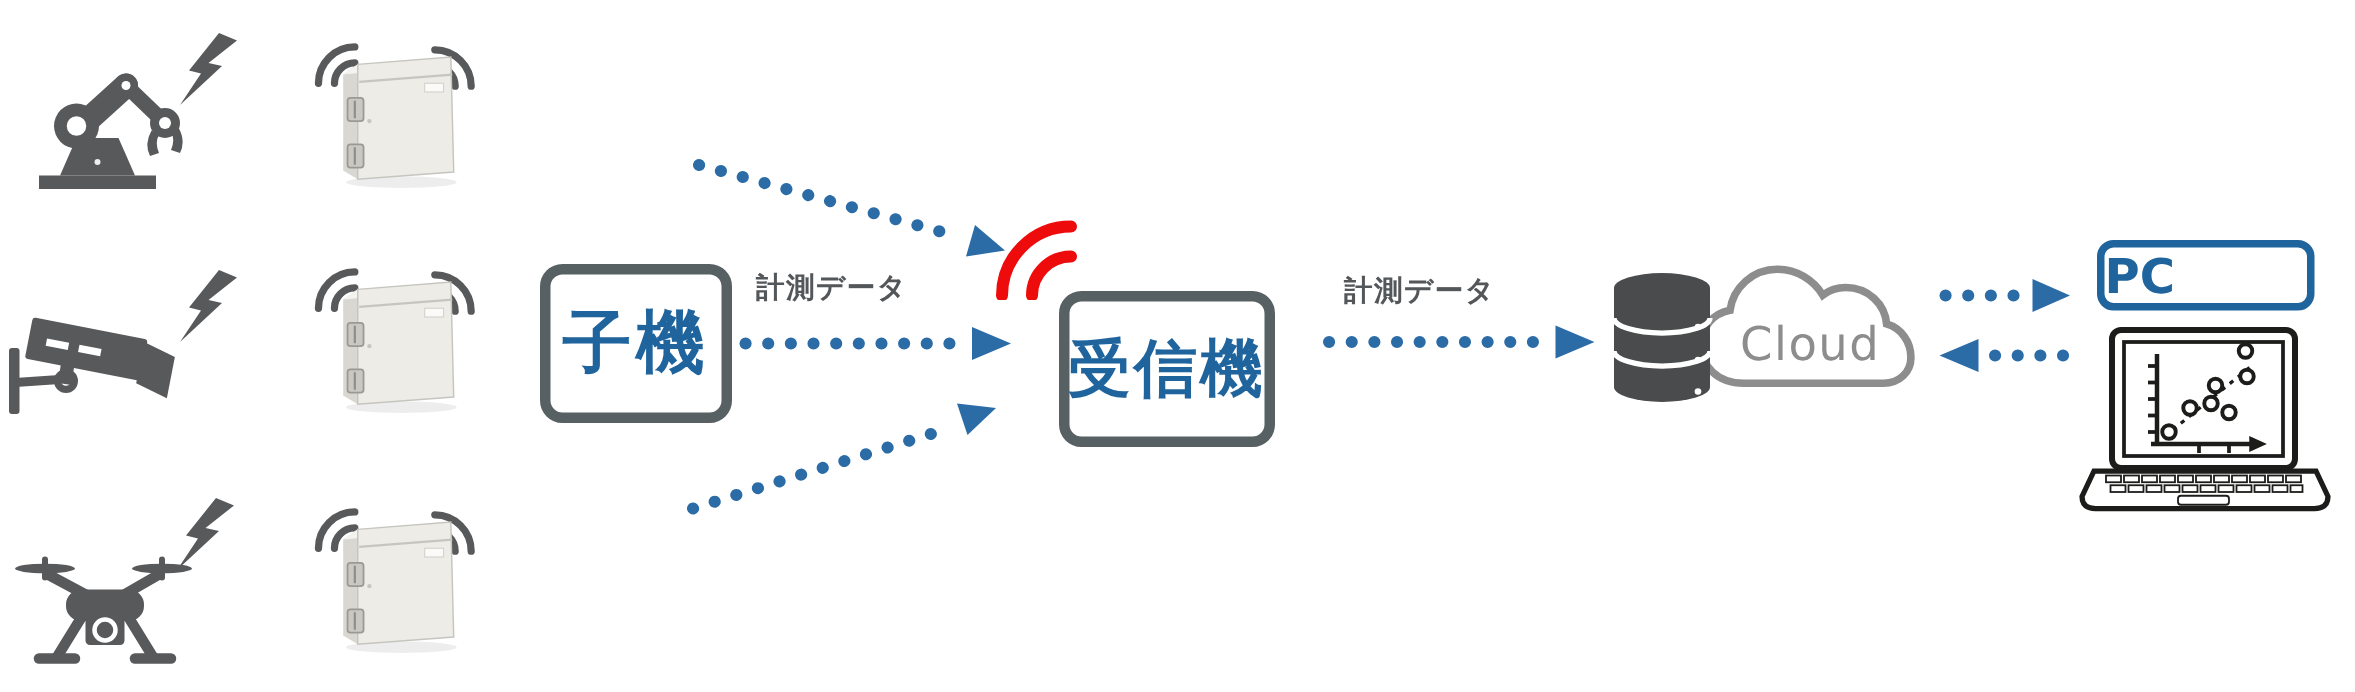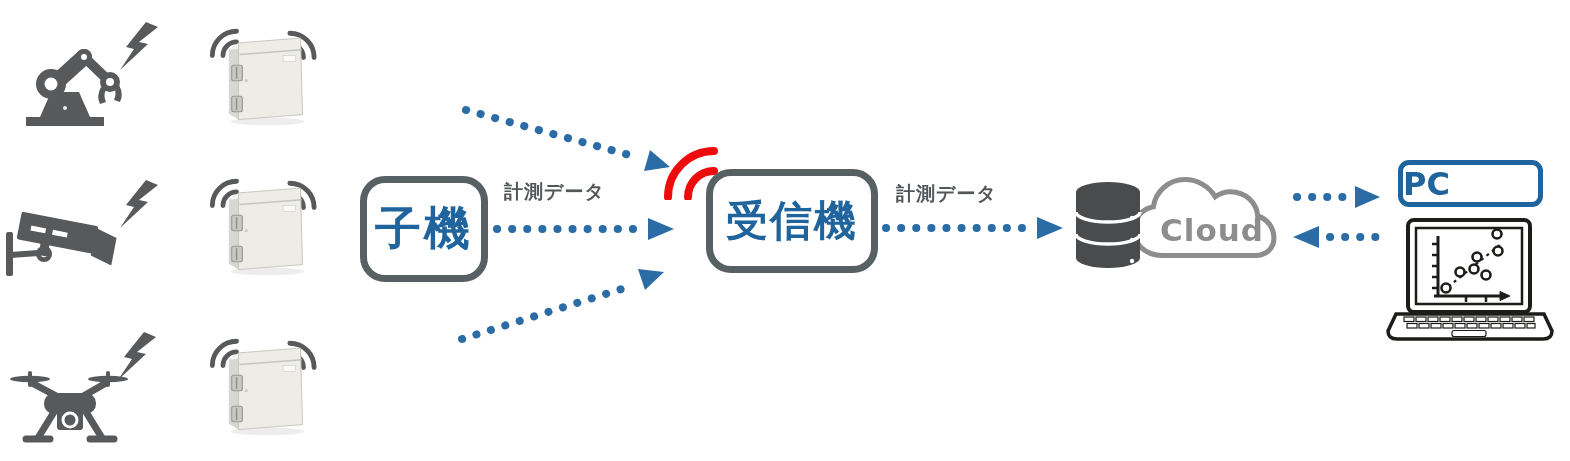--- a/index.html
+++ b/index.html
@@ -6,40 +6,40 @@
   .canvas{
     position:relative;width:1570px;height:461px;background:#fff;overflow:hidden;
     font-family:"DejaVu Sans","Liberation Sans",sans-serif;
   }
   .abs{position:absolute;}
   .fill-icon{fill:var(--icon-gray);}
   .stroke-icon{stroke:var(--icon-gray);}
   .wave{stroke:var(--icon-gray);}
   .node-box{
     position:absolute;background:#fff;border:7px solid var(--box-border);
-    border-radius:25px;box-sizing:border-box;
+    border-radius:15px;box-sizing:border-box;
     display:flex;align-items:center;justify-content:center;
   }
   .node-label{color:var(--accent-blue);font-weight:bold;white-space:nowrap;}
   .edge-label{
     position:absolute;color:var(--label-gray);font-weight:bold;font-size:19px;
     letter-spacing:1px;white-space:nowrap;
   }
   .caption{
     position:absolute;color:var(--label-gray);font-weight:bold;font-size:26px;
     line-height:37px;text-align:center;white-space:nowrap;
   }
   .pc-box{
     position:absolute;background:#fff;border:5px solid var(--accent-blue);
     border-radius:11px;box-sizing:border-box;
     display:flex;align-items:center;justify-content:flex-start;
   }
   .pc-label{color:var(--accent-blue);font-weight:bold;font-size:32px;}
   .cloud-label{
-    position:absolute;color:var(--cloud-gray);font-weight:bold;font-size:31px;
+    position:absolute;color:var(--cloud-gray);font-weight:normal;font-size:31px;
     letter-spacing:1px;
   }
   .dotline{stroke:var(--arrow-blue);stroke-width:8;stroke-linecap:round;
     stroke-dasharray:0.1 15;fill:none;}
   .ahead{fill:var(--arrow-blue);}
   .redarc{stroke:var(--signal-red);stroke-width:8;stroke-linecap:round;fill:none;}
   svg{display:block;}
 </style>
 </head>
 <body>
@@ -188,21 +188,21 @@
 
   <div class="edge-label" style="left:504px;top:179px">計測データ</div>
 
   <div class="abs" style="left:650px;top:125px">
     <svg width="70" height="75" viewBox="0 0 70 75">
       <path class="redarc" d="M38,72 A26 26 0 0 1 64,46"></path>
       <path class="redarc" d="M18,72 A46 46 0 0 1 64,26"></path>
     </svg>
   </div>
 
-  <div class="node-box" style="left:706px;top:169px;width:172px;height:104px">
+  <div class="node-box" style="left:706px;top:194px;width:144px;height:104px">
     <span class="node-label" style="font-size:42px;letter-spacing:2px">受信機</span>
   </div>
 
   <div class="edge-label" style="left:896px;top:181px">計測データ</div>
 
   <div class="abs" style="left:1126px;top:166px">
     <svg width="152" height="102" viewBox="0 0 150 100">
       <path d="M36,88 C19,88 8,77 8,63 C8,51 16,42 27,40 C29,25 42,13 58,13
                C71,13 82,20 88,30 C92,27 98,25 103,25 C118,25 129,36 130,49
                C140,52 146,61 146,71 C146,81 138,88 128,88 Z" fill="#fff" stroke="var(--cloud-gray)" stroke-width="5"></path>

